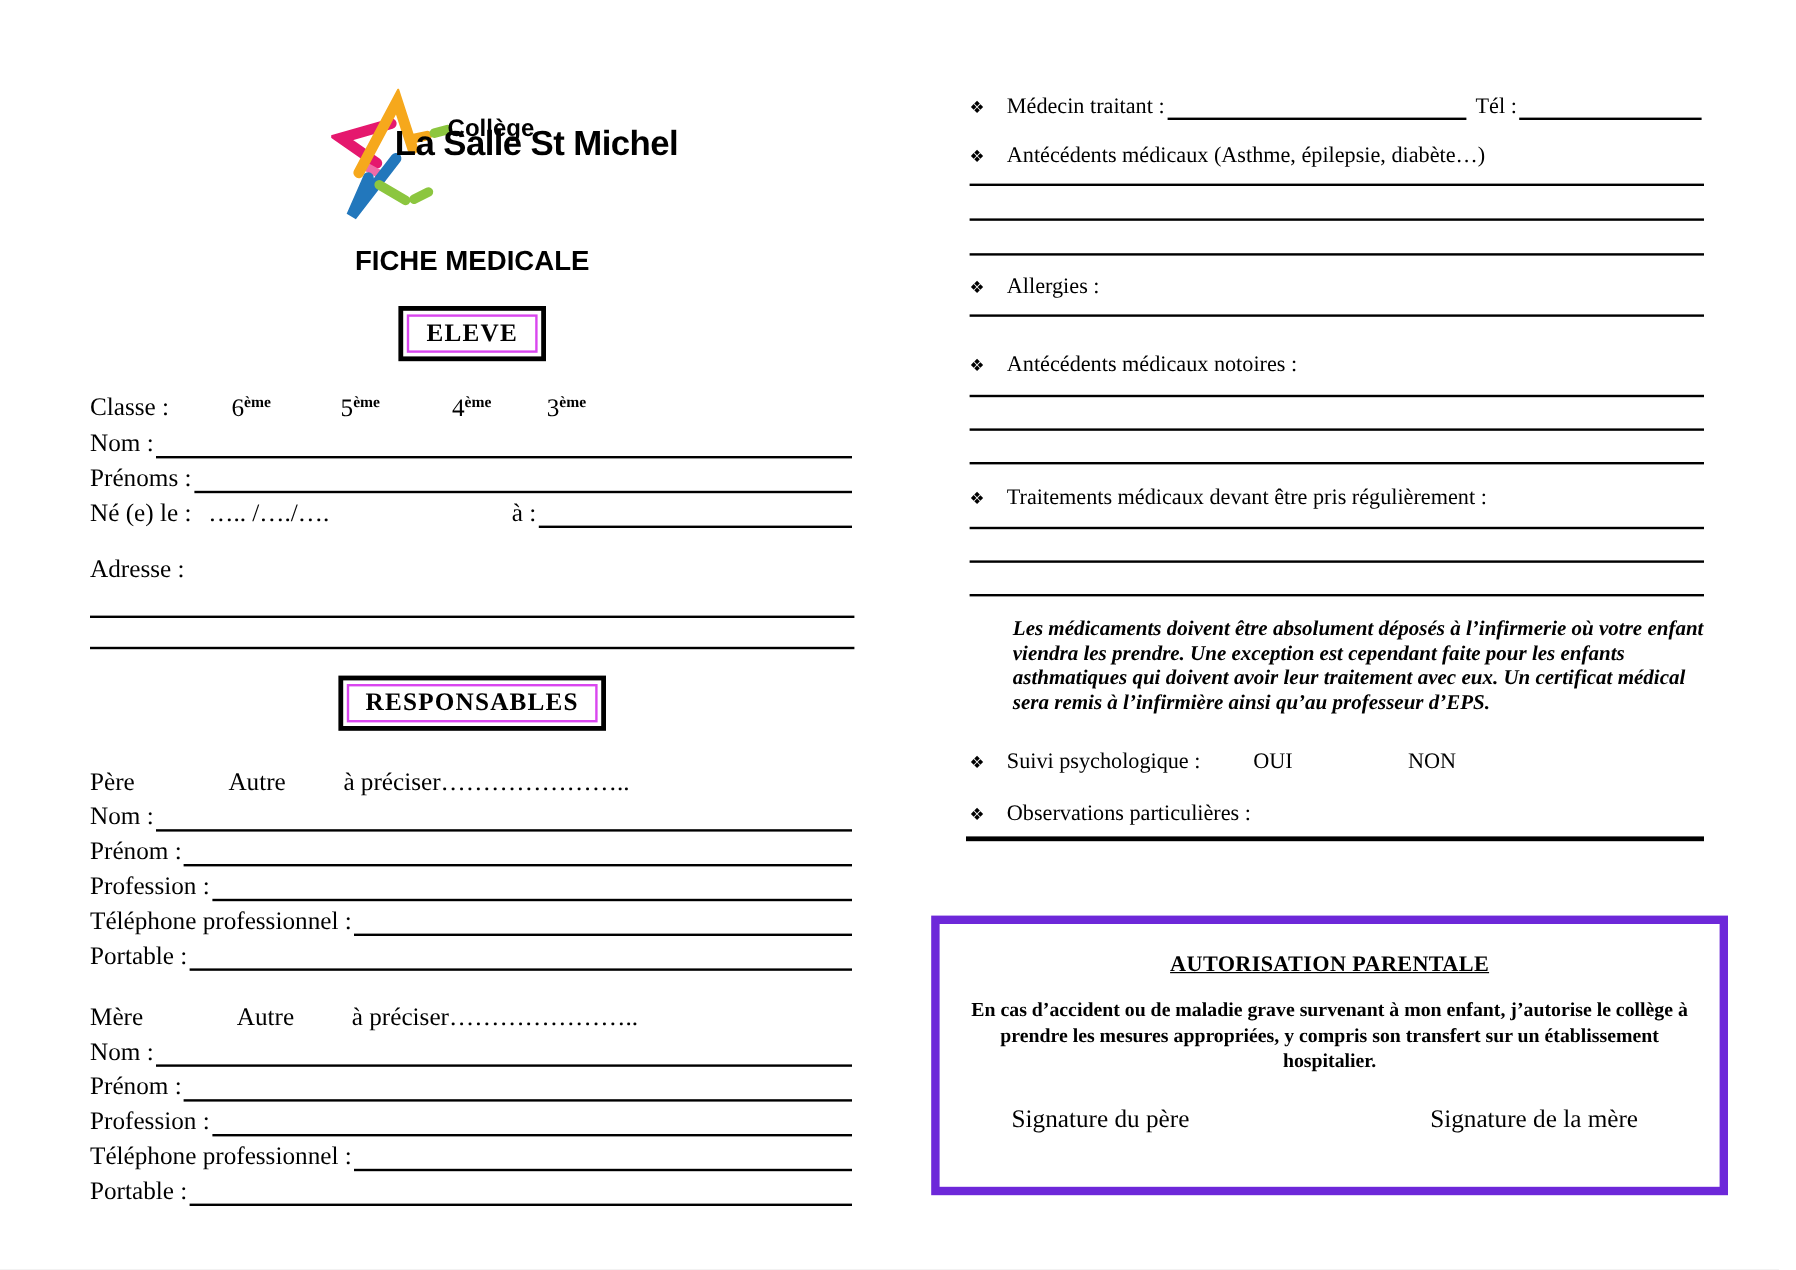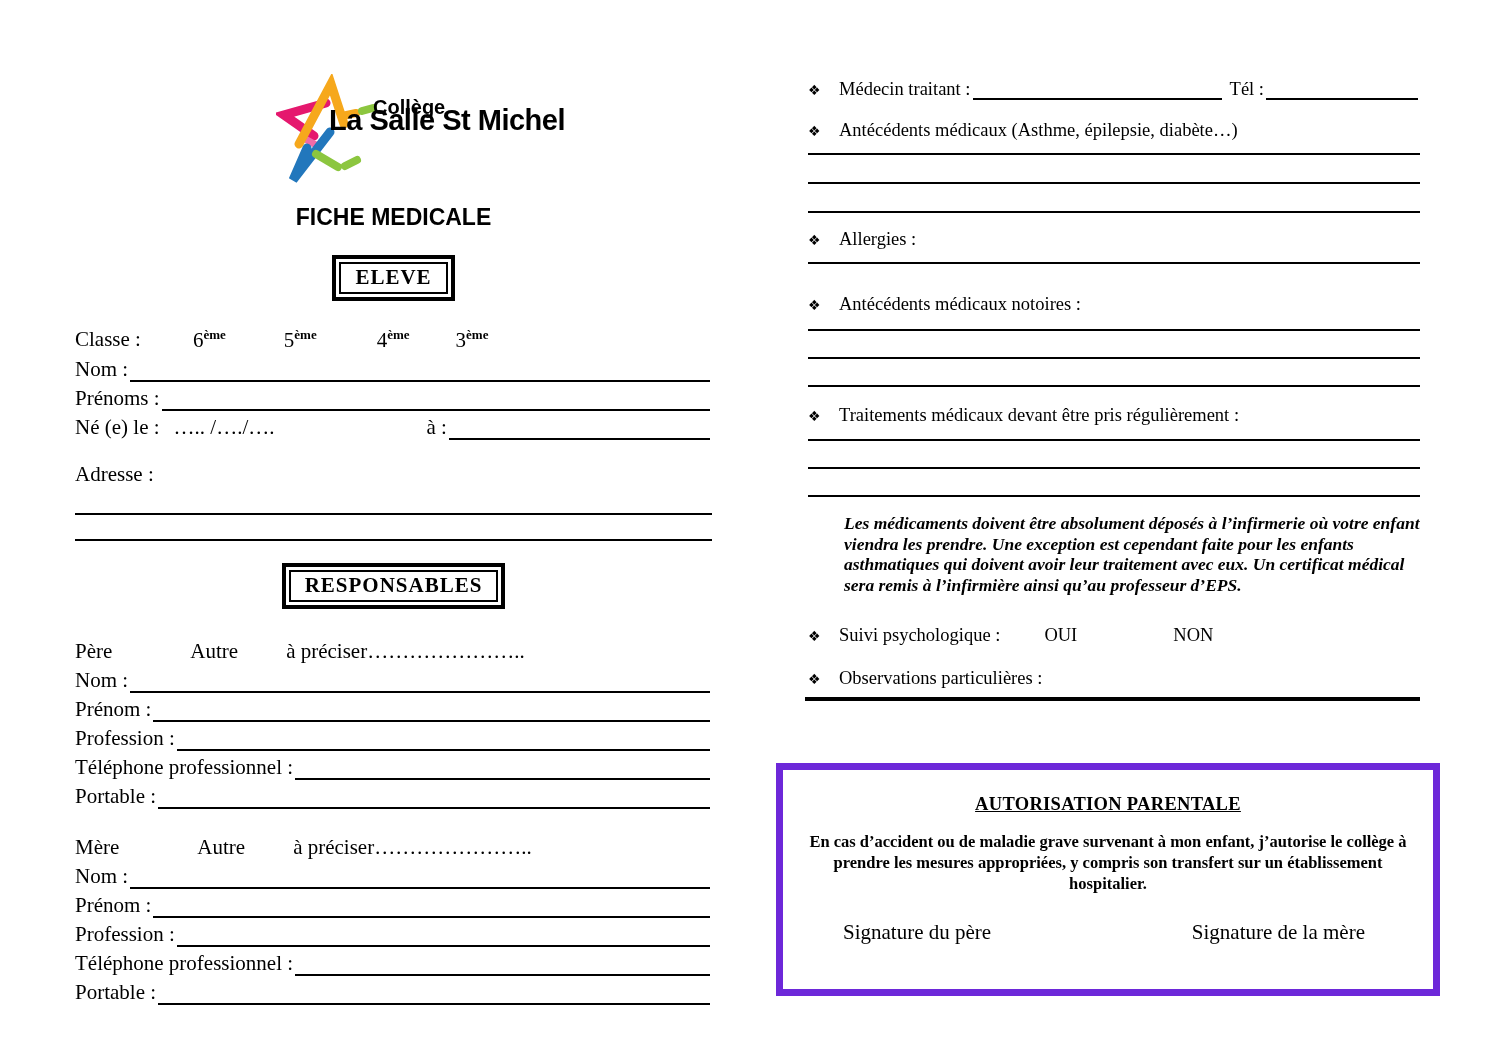--- a/index.html
+++ b/index.html
@@ -5,21 +5,21 @@
   html,body{margin:0;padding:0;background:#e8e8e8;}
   .page{
     position:relative;width:1497px;height:1058px;background:#ffffff;
     font-family:"Liberation Serif", serif;color:#000;overflow:hidden;
   }
   
   .fill{flex:1;border-bottom:2px solid #000;margin:0 2px;height:22px;}
   .rule{border-top:2px solid #000;height:0;}
   .row{display:flex;align-items:flex-end;}
   .dbox{border:4px solid #000;padding:3px;width:fit-content;background:#fff;}
-  .dbox-inner{border:2px solid #000000;padding:1px 14px 2px;font-weight:bold;font-size:21px;letter-spacing:1px;}
+  .dbox-inner{border:2px solid #d946ef;padding:1px 14px 2px;font-weight:bold;font-size:21px;letter-spacing:1px;}
   sup{font-size:13px;font-weight:bold;}
   
   .logo-star{position:absolute;left:276px;top:74px;width:102px;height:116px;}
   .logo-college{position:absolute;left:373px;top:96px;font-family:"Liberation Sans",sans-serif;font-weight:bold;font-size:20px;}
   .logo-name{position:absolute;left:329px;top:104px;font-family:"Liberation Sans",sans-serif;font-weight:bold;font-size:29px;letter-spacing:-0.5px;}
   
   .left-col{position:absolute;left:75px;top:0;width:637px;padding-top:204px;font-size:21px;}
   .doc-title{text-align:center;font-family:"Liberation Sans",sans-serif;font-weight:bold;font-size:23px;}
   .doc-subtitle{text-align:center;font-size:21px;margin-top:1px;}
   .eleve-box{margin:24px auto 0;}

